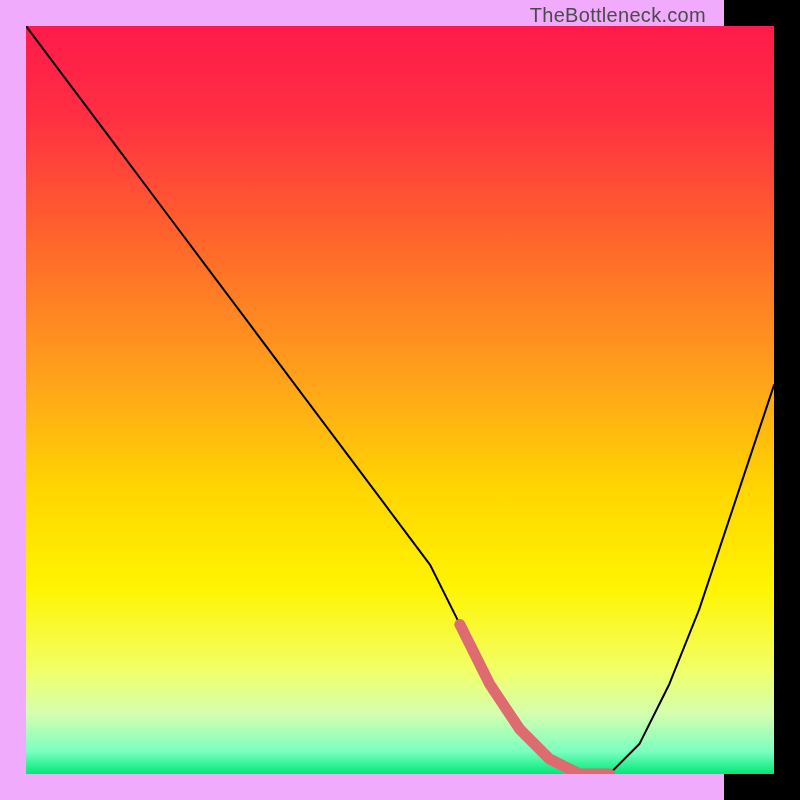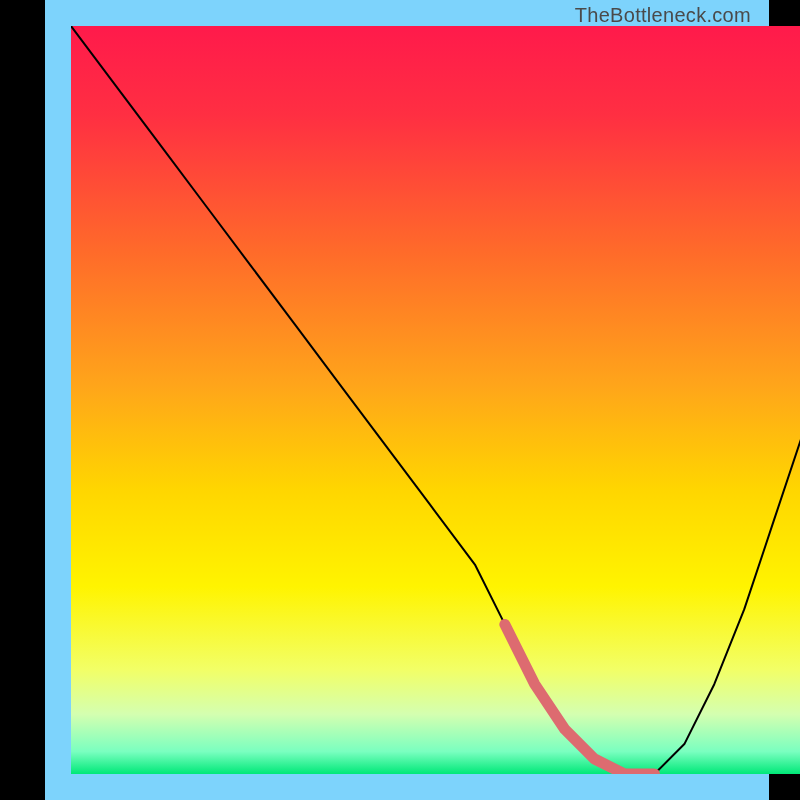--- a/index.html
+++ b/index.html
@@ -8,22 +8,21 @@
     width: 800px;
     height: 800px;
     background: #000;
     font-family: Arial, Helvetica, sans-serif;
     overflow: hidden;
   }
   .frame {
     position: relative;
     width: 724px;
     height: 800px;
-    background: #7dd3fc;
-    margin-left: 45px;
+    background: #f0abfc;
   }
   .plot-area {
     position: absolute;
     left: 26px;
     top: 26px;
     width: 748px;
     height: 748px;
     overflow: hidden;
   }
   .gradient-bg {

